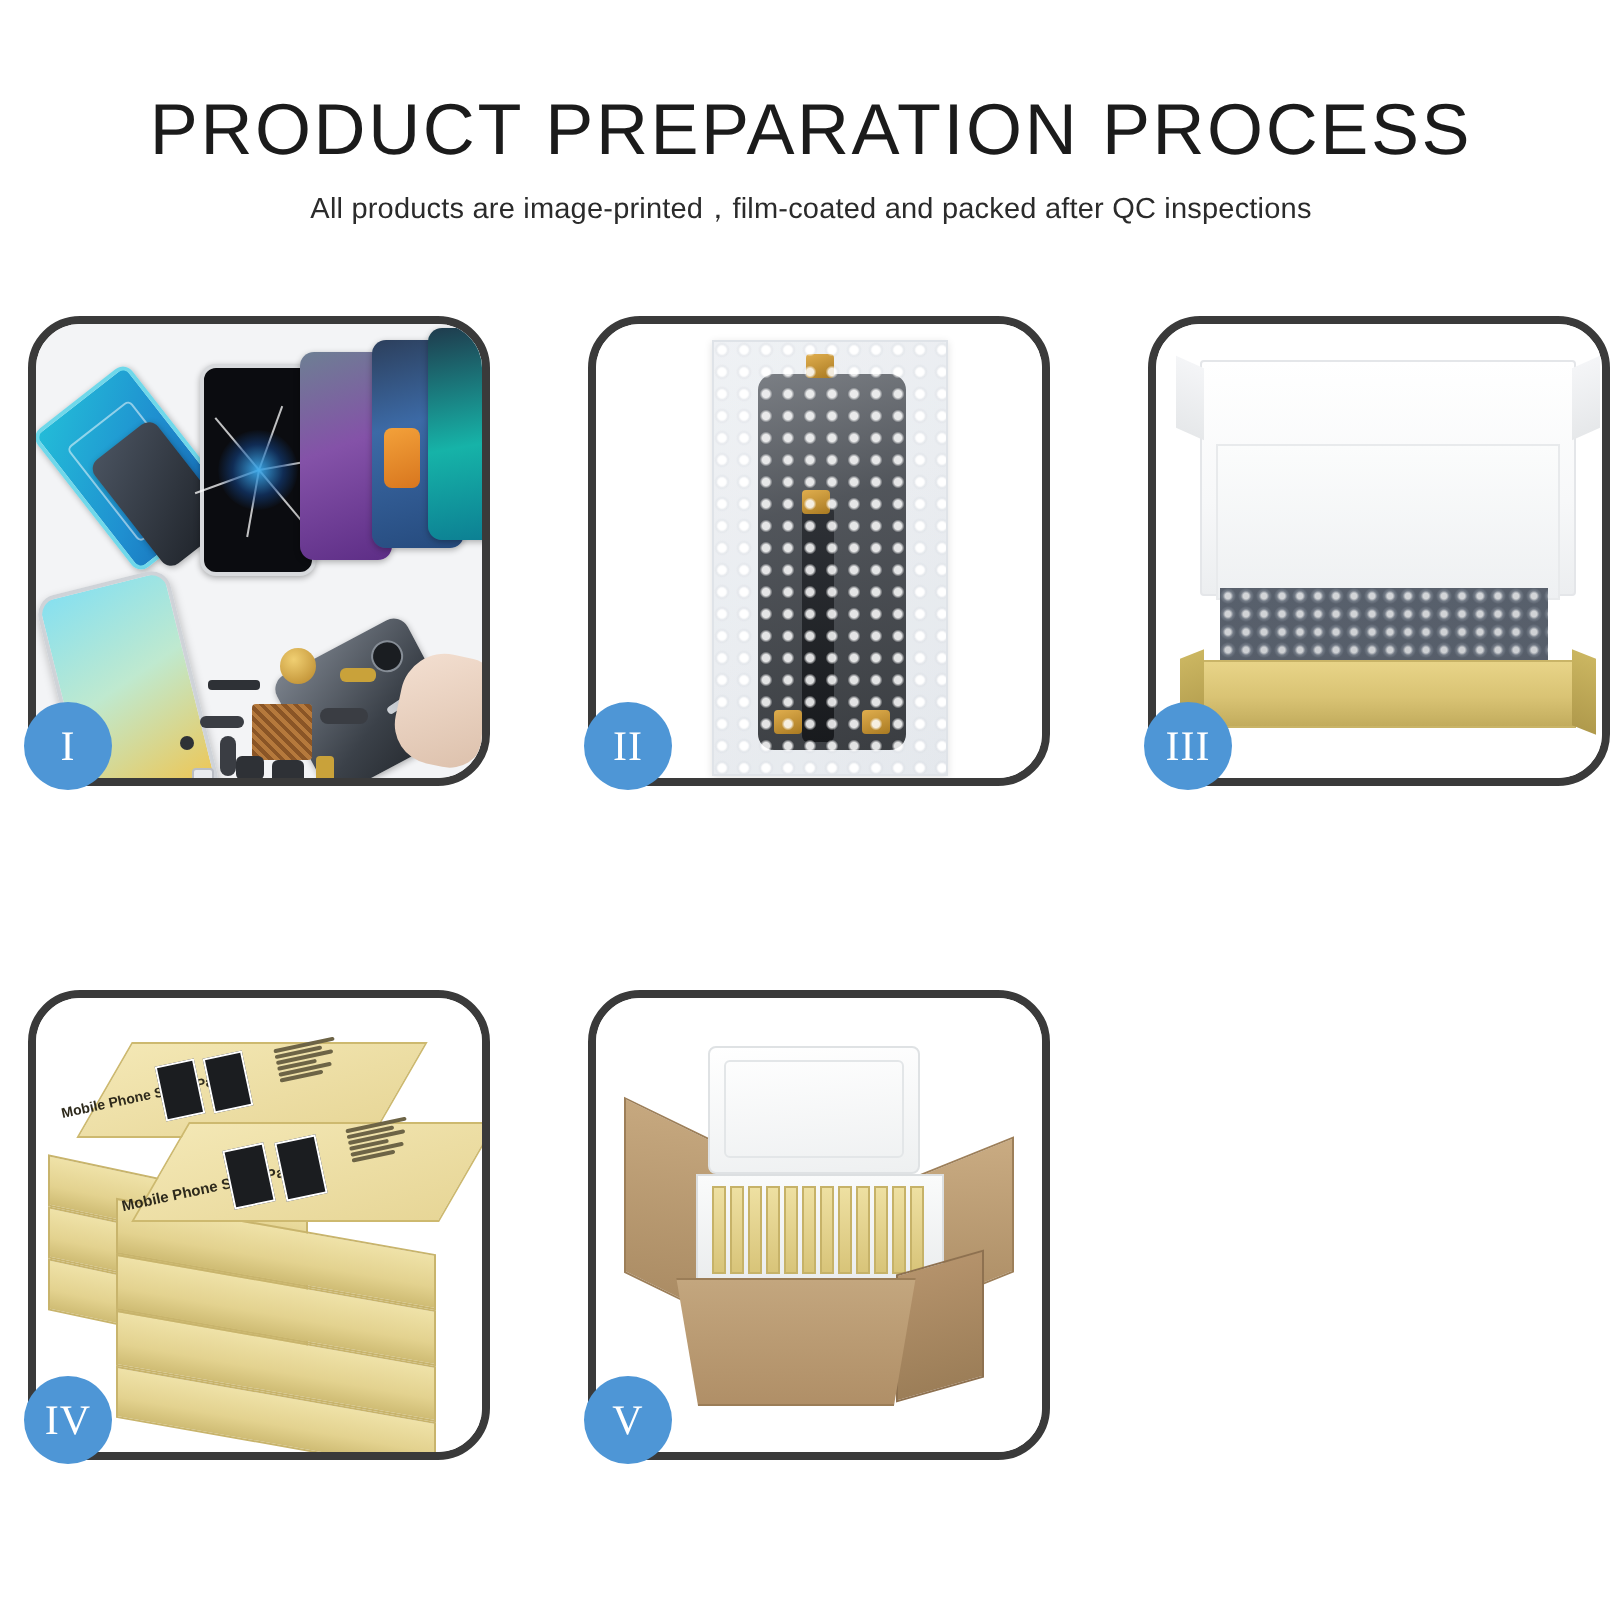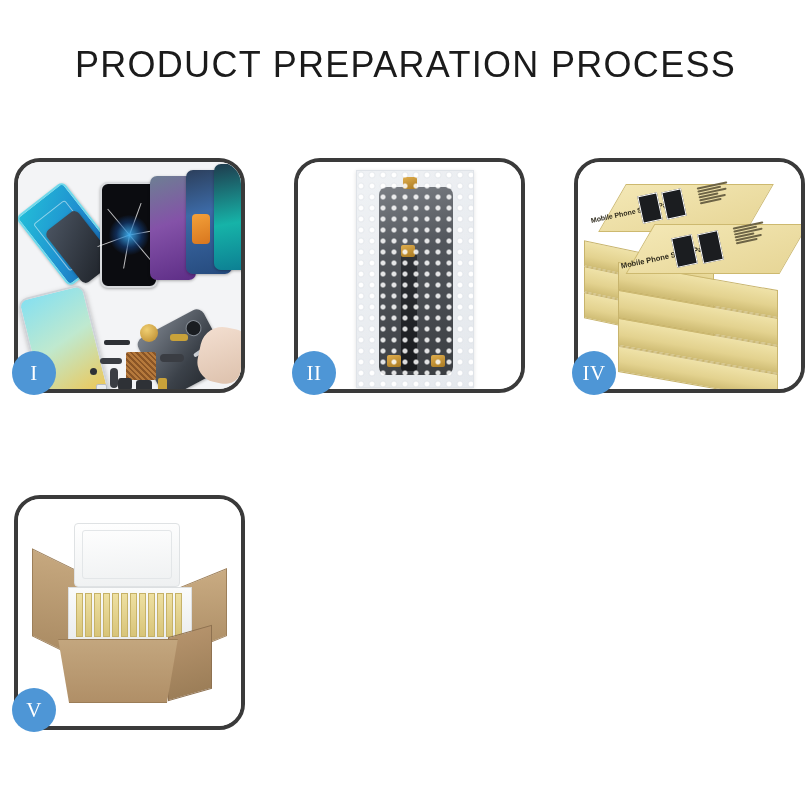--- a/index.html
+++ b/index.html
@@ -375,20 +375,21 @@
   }
   .tape {
     position:absolute; background: rgba(150,116,76,.55);
   }
 </style>
 </head>
 <body>
 
 <div class="header">
   <h1 class="page-title">PRODUCT PREPARATION PROCESS</h1>
+  <p class="page-subtitle">All products are image-printed，film-coated and packed after QC inspections</p>
 </div>
 
 <div class="panel-grid">
 
   <div class="panel p1">
     <div class="panel-inner">
       <div class="stage">
         <div class="phone ph-teal"></div>
         <div class="phone ph-dark"></div>
         <div class="phone ph-black">
@@ -440,20 +441,33 @@
           <div class="conn" style="left:74px;top:184px;"></div>
           <div class="bub-overlay"></div>
         </div>
       </div>
     </div>
     <div class="step-badge">
       <span>II</span>
     </div>
   </div>
 
+  <div class="panel p3">
+    <div class="panel-inner">
+      <div class="stage">
+        <div class="box3-lid"></div>
+        <div class="box3-foam"></div>
+        <div class="box3-bubble"></div>
+        <div class="box3-front"></div>
+      </div>
+    </div>
+    <div class="step-badge">
+      <span>III</span>
+    </div>
+  </div>
 
   <div class="panel p4">
     <div class="panel-inner">
       <div class="stage">
         <div class="stack">
 
           <div class="sbox" style="left:6px;top:92px;width:128px;height:24px;transform:skewY(12deg);"></div>
           <div class="sbox" style="left:6px;top:118px;width:128px;height:24px;transform:skewY(12deg);"></div>
           <div class="sbox" style="left:6px;top:144px;width:128px;height:24px;transform:skewY(12deg);"></div>
 

